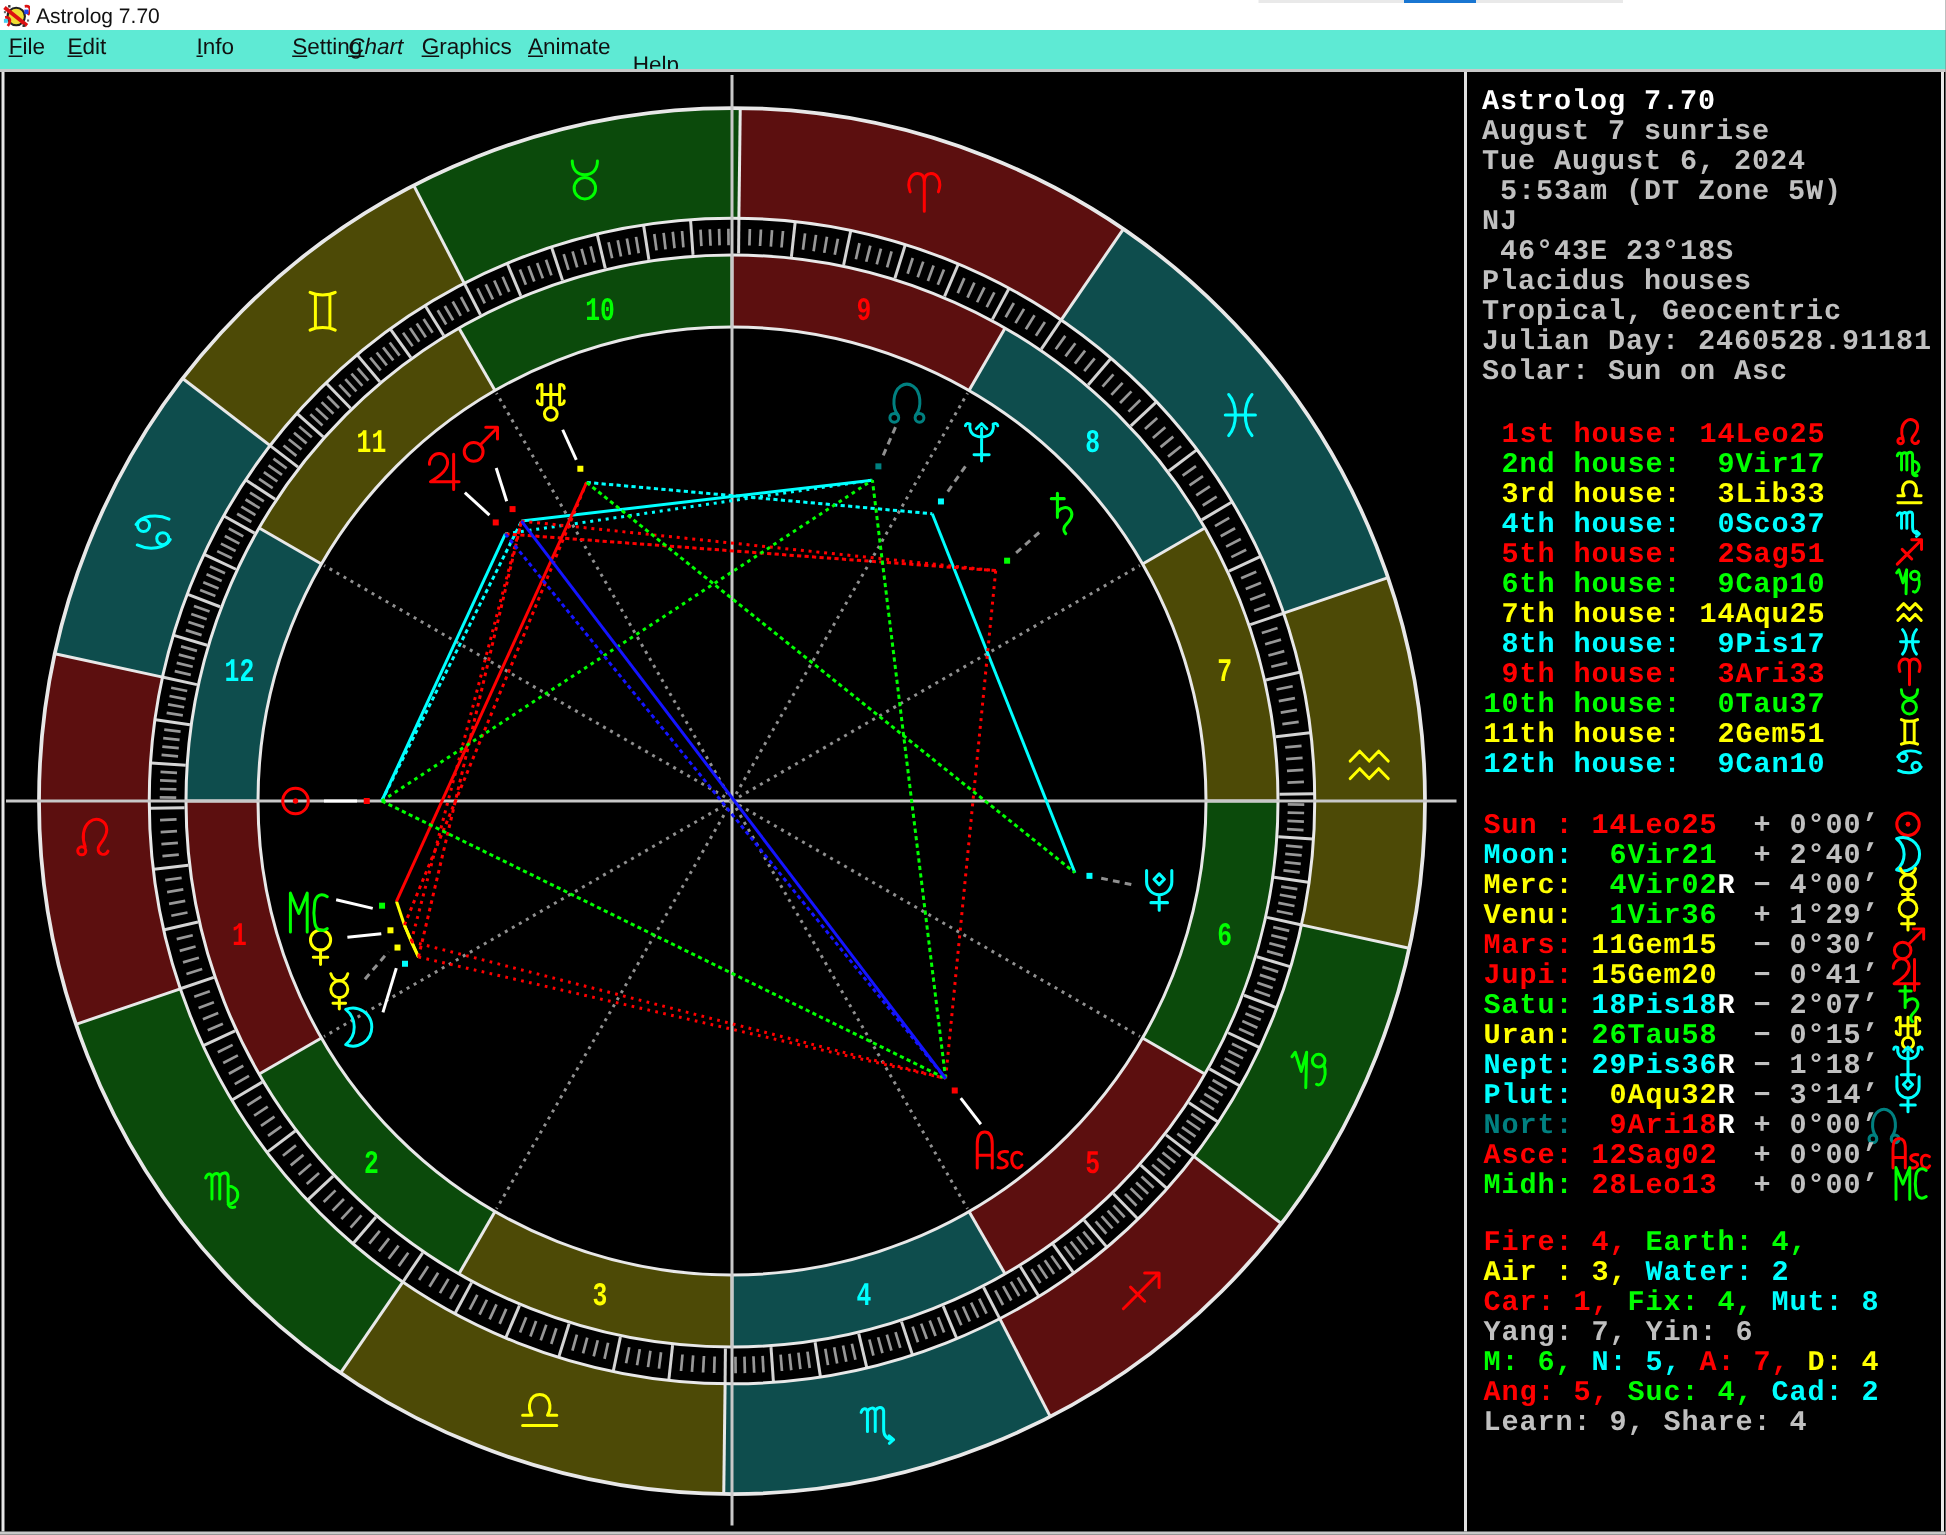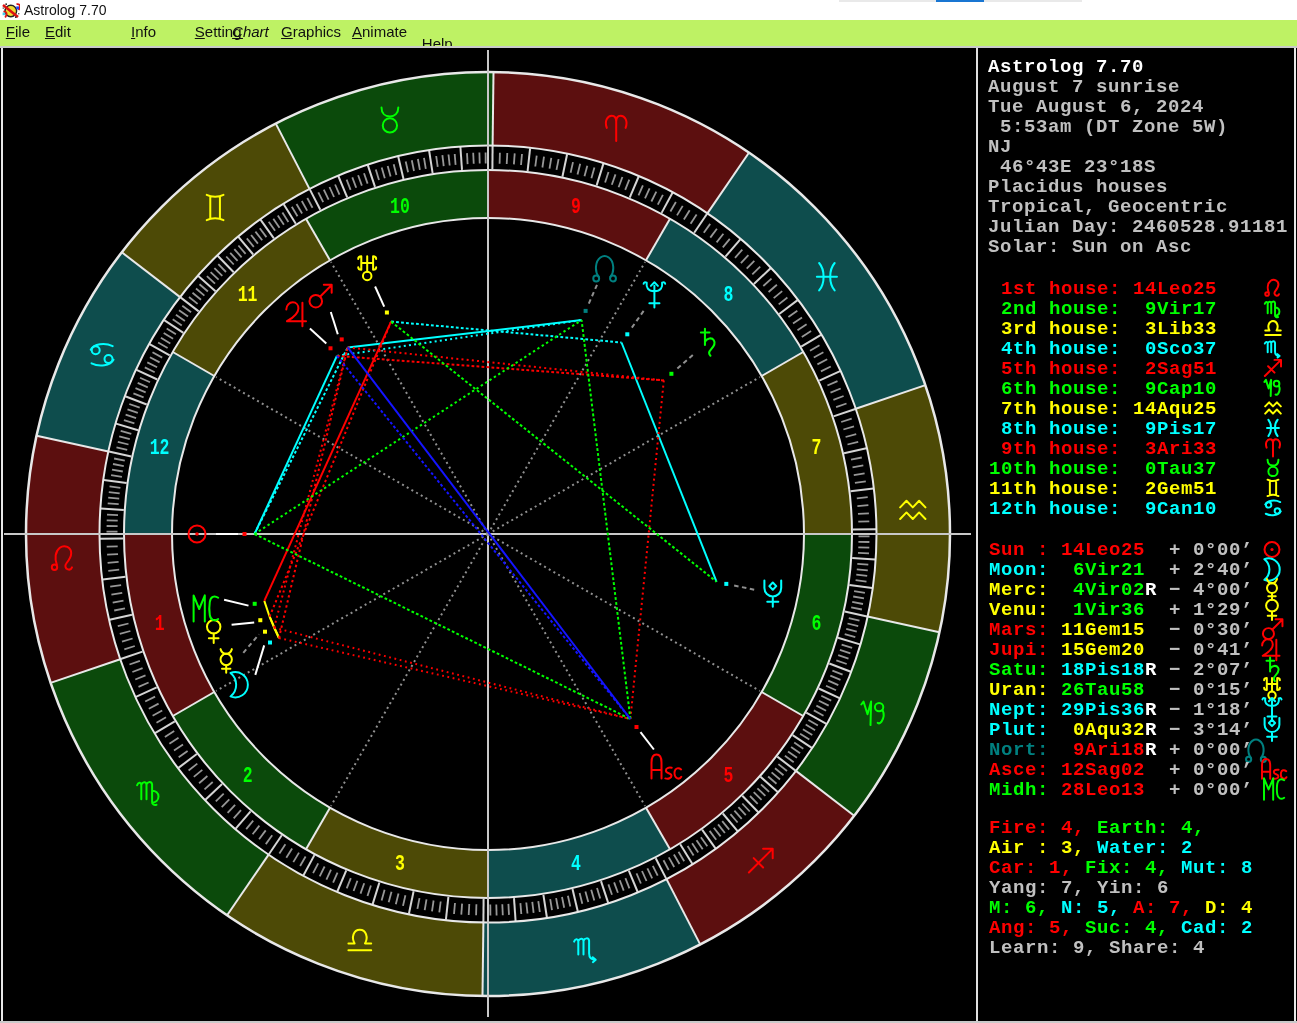--- a/index.html
+++ b/index.html
@@ -14,21 +14,21 @@
       <rect x="0.6" y="10.6" width="2.6" height="2.6" fill="#44CCEE"></rect>
       <rect x="3.4" y="1.4" width="1.6" height="1.6" fill="#333"></rect>
       <rect x="13" y="14.4" width="1.6" height="1.6" fill="#333"></rect>
       <rect x="0.6" y="5.4" width="1.4" height="1.4" fill="#666"></rect>
       <rect x="16" y="11" width="1.4" height="1.4" fill="#666"></rect>
     </svg>
 <span style="position:absolute;left:24px;top:2px;font-size:14px;color:#111;">Astrolog 7.70</span>
 <div style="position:absolute;left:839px;top:0;width:243px;height:2px;background:#e9e9e9;"></div>
 <div style="position:absolute;left:936px;top:0;width:48px;height:2px;background:#1976d2;"></div>
 </div>
-<div style="position:absolute;left:0;top:20px;width:1297px;height:26px;background:#bef264;font-size:15px;color:#111;">
+<div style="position:absolute;left:0;top:20px;width:1297px;height:26px;background:#5eead4;font-size:15px;color:#111;">
 <div style="position:relative;top:3px;">
       <span style="position:absolute;left:5.8px;top:0;"><u>F</u>ile</span>
       <span style="position:absolute;left:45px;top:0;"><u>E</u>dit</span>
       <span style="position:absolute;left:85.6px;top:0;margin-top:36px;"><u>V</u>iew</span>
       <span style="position:absolute;left:131px;top:0;text-align:right;"><u>I</u>nfo</span>
       <span style="position:absolute;left:170.8px;top:0;margin-left:24px;"><u>S</u>etting</span>
       <span style="position:absolute;left:232.1px;top:0;font-style:italic;"><u>C</u>hart</span>
       <span style="position:absolute;left:281.1px;top:0;text-align:center;"><u>G</u>raphics</span>
       <span style="position:absolute;left:352px;top:0;"><u>A</u>nimate</span>
       <span style="position:absolute;left:421.8px;top:12px;"><u>H</u>elp</span>

